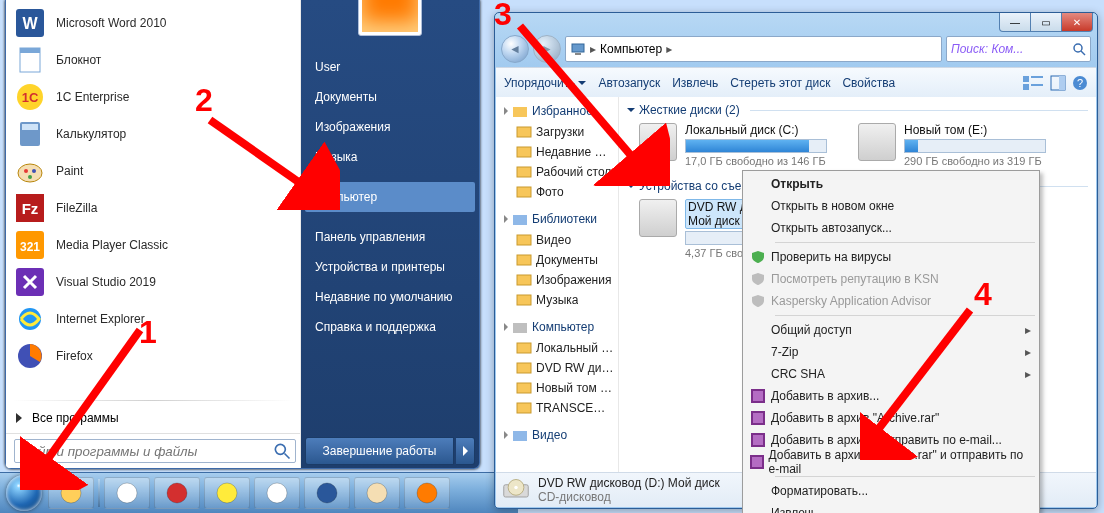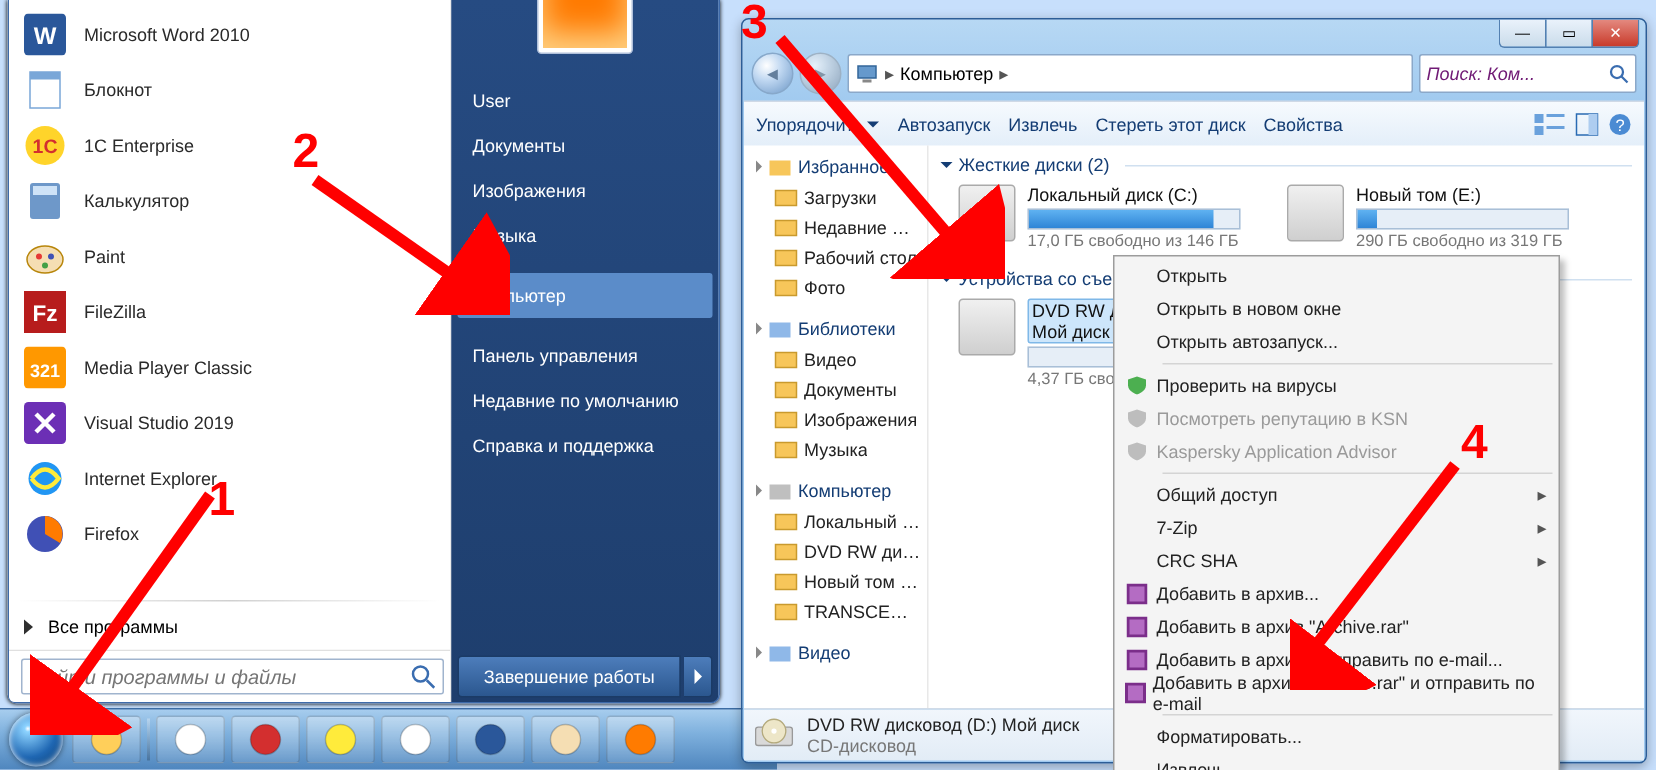--- a/index.html
+++ b/index.html
@@ -51,21 +51,21 @@
   .expl-titlebar{position:absolute;right:4px;top:0;display:flex}
   .winbtn{width:30px;height:18px;border:1px solid #5380b1;border-top:none;background:linear-gradient(#eaf2fb,#cadceb);display:flex;align-items:center;justify-content:center;font-size:10px;margin-left:-1px}
   .winbtn.cls{background:linear-gradient(#e48a80,#c83a2a);color:#fff;border-radius:0 0 4px 0}
   .winbtn.min{border-radius:0 0 0 4px}
 
   .expl-nav{position:absolute;top:22px;left:6px;right:6px;height:28px;display:flex;align-items:center;gap:4px}
   .navarrow{width:26px;height:26px;border-radius:50%;background:radial-gradient(circle at 35% 30%,#fff,#bfd7f1 40%,#6d98c7 100%);display:flex;align-items:center;justify-content:center;color:#647f9d;border:1px solid #87a8ca}
   .navarrow.disabled{filter:grayscale(.6);opacity:.7}
   .breadcrumb{flex:1;height:24px;background:#fff;border:1px solid #8ba8c9;border-radius:2px;display:flex;align-items:center;padding:0 4px;gap:4px}
   .breadcrumb .chev{color:#555}
-  .searchbox{width:135px;height:24px;background:#fff;border:1px solid #8ba8c9;border-radius:2px;display:flex;align-items:center;padding:0 4px;color:#701a75;font-style:italic}
+  .searchbox{width:135px;height:24px;background:#fff;border:1px solid #8ba8c9;border-radius:2px;display:flex;align-items:center;padding:0 4px;color:#8b5cf6;font-style:italic}
 
   .expl-toolbar{position:absolute;top:54px;left:1px;right:1px;height:30px;background:linear-gradient(#f6fafe,#e3eef9);border-top:1px solid #cfd9e6;border-bottom:1px solid #cfd9e6;display:flex;align-items:center;padding:0 8px;gap:12px}
   .tbitem{color:#143d74;display:flex;align-items:center;gap:3px}
   .tbitem .dd{width:0;height:0;border-left:4px solid transparent;border-right:4px solid transparent;border-top:4px solid #143d74}
   .tbright{margin-left:auto;display:flex;gap:6px;color:#285a98}
 
   .expl-body{position:absolute;top:84px;left:1px;right:1px;bottom:36px;display:flex;background:#fff}
   .expl-tree{width:118px;border-right:1px solid #e8e8e8;padding:4px 2px;overflow:hidden}
   .tree-head{color:#143d74;display:flex;align-items:center;gap:4px;padding:2px 2px 2px 6px;font-weight:400}
   .tree-head .tri{width:0;height:0;border-top:4px solid transparent;border-bottom:4px solid transparent;border-left:4px solid #888;margin-right:0}
@@ -86,21 +86,21 @@
   .drive .dcap{color:#777;font-size:11px}
   .drive.sel .dname{background:#cde6fb;border:1px solid #7fb8e8;border-radius:2px;padding:0 2px}
 
   .status{position:absolute;left:1px;right:1px;bottom:1px;height:34px;background:linear-gradient(#f1f6fc,#e2ecf6);border-top:1px solid #d0dbe8;display:flex;align-items:center;padding:0 6px;gap:8px}
   .status .dico{width:28px;height:28px}
 
   
   .ctx{position:absolute;left:742px;top:170px;width:292px;background:#f4f4f4;border:1px solid #9c9c9c;box-shadow:3px 3px 4px rgba(0,0,0,.25);padding:2px}
   .ctx .iconcol{width:26px;display:flex;justify-content:center;align-items:center}
   .ctx-item{display:flex;align-items:center;height:22px;padding-right:6px;color:#222}
-  .ctx-item.bold{font-weight:400}
+  .ctx-item.bold{font-weight:700}
   .ctx-item.disabled{color:#9a9a9a}
   .ctx-sep{height:1px;background:#d4d4d4;margin:3px 2px 3px 30px}
   .ctx .sub{margin-left:auto;color:#555}
 
   
   .step{position:absolute;color:#ff0000;font-weight:700;font-size:32px;font-family:Arial}
   .arrow{position:absolute;pointer-events:none}
 </style>
 </head>
 <body>
@@ -220,20 +220,21 @@
       </div>
     <div id="sm-right-list">
         <div class="sm-ritem">User</div>
         <div class="sm-ritem">Документы</div>
         <div class="sm-ritem">Изображения</div>
         <div class="sm-ritem">Музыка</div>
         <div class="sm-rgap"></div>
         <div class="sm-ritem hl">Компьютер</div>
         <div class="sm-rgap"></div>
         <div class="sm-ritem">Панель управления</div>
+        <div class="sm-ritem">Устройства и принтеры</div>
         <div class="sm-ritem">Недавние по умолчанию</div>
         <div class="sm-ritem">Справка и поддержка</div>
       </div>
     <div class="sm-shutdown">
       <div class="btn">
           <span>Завершение работы</span>
         </div>
       <div class="drop">
           <div></div>
         </div>

